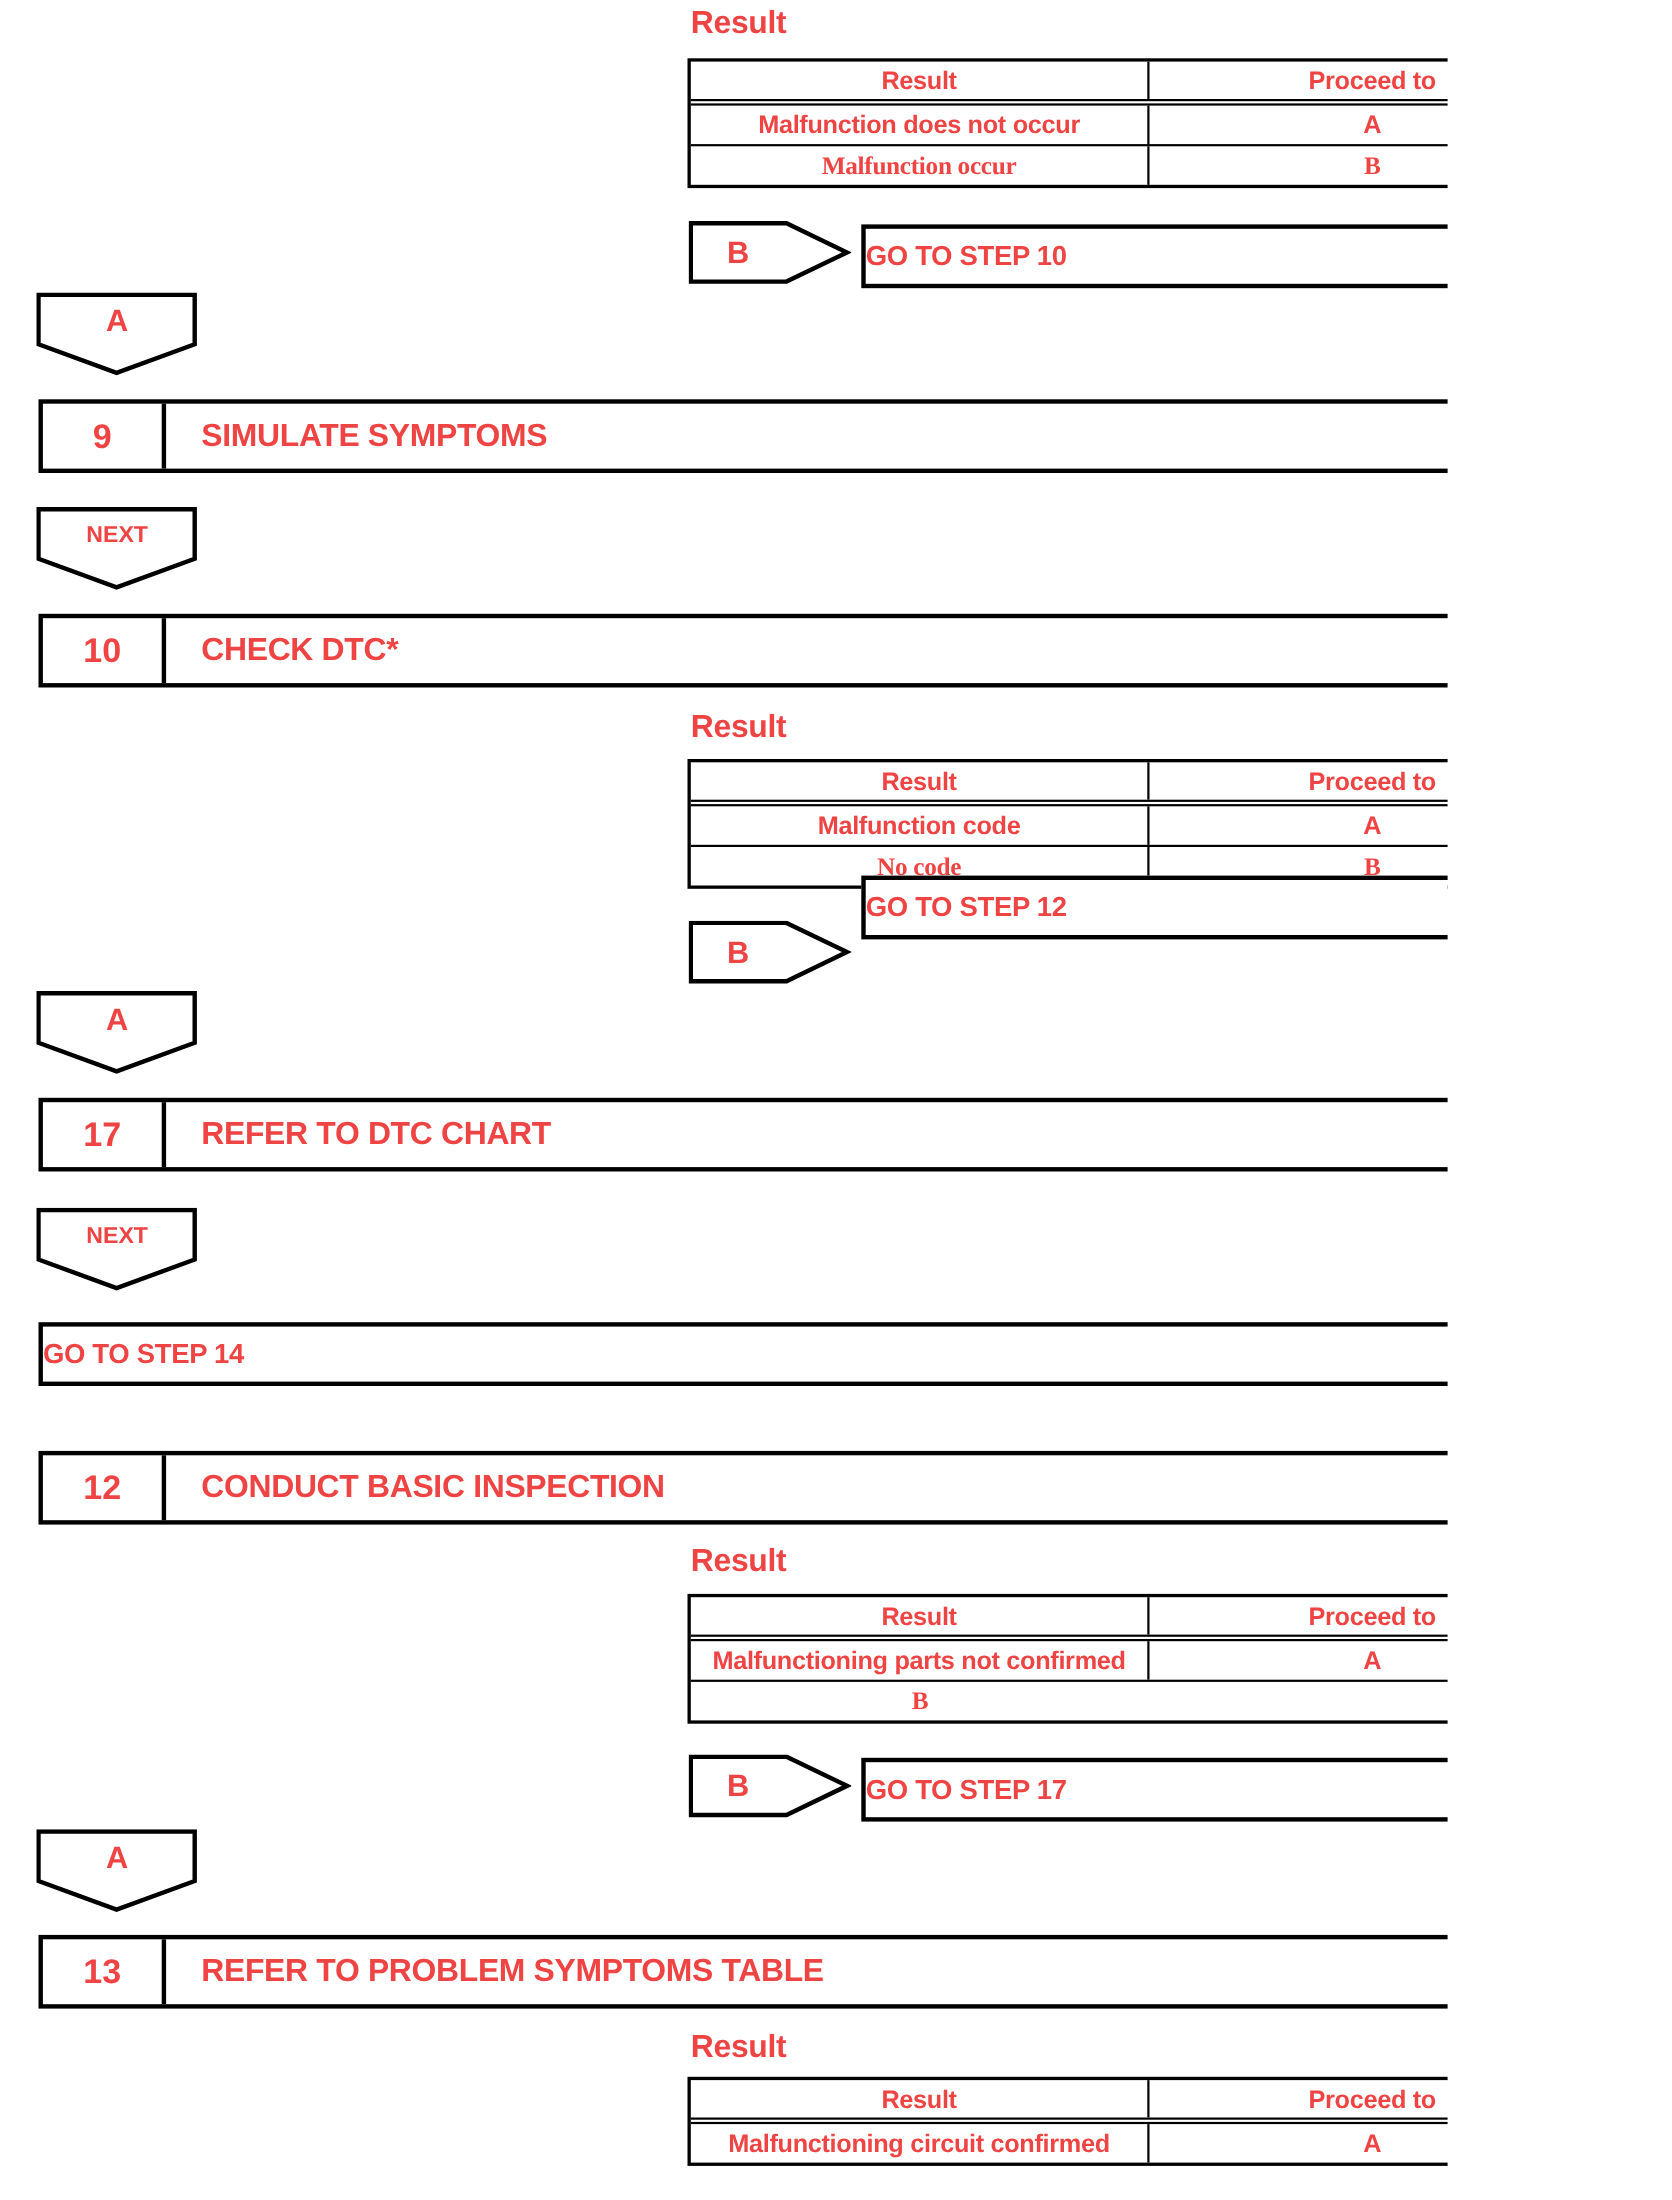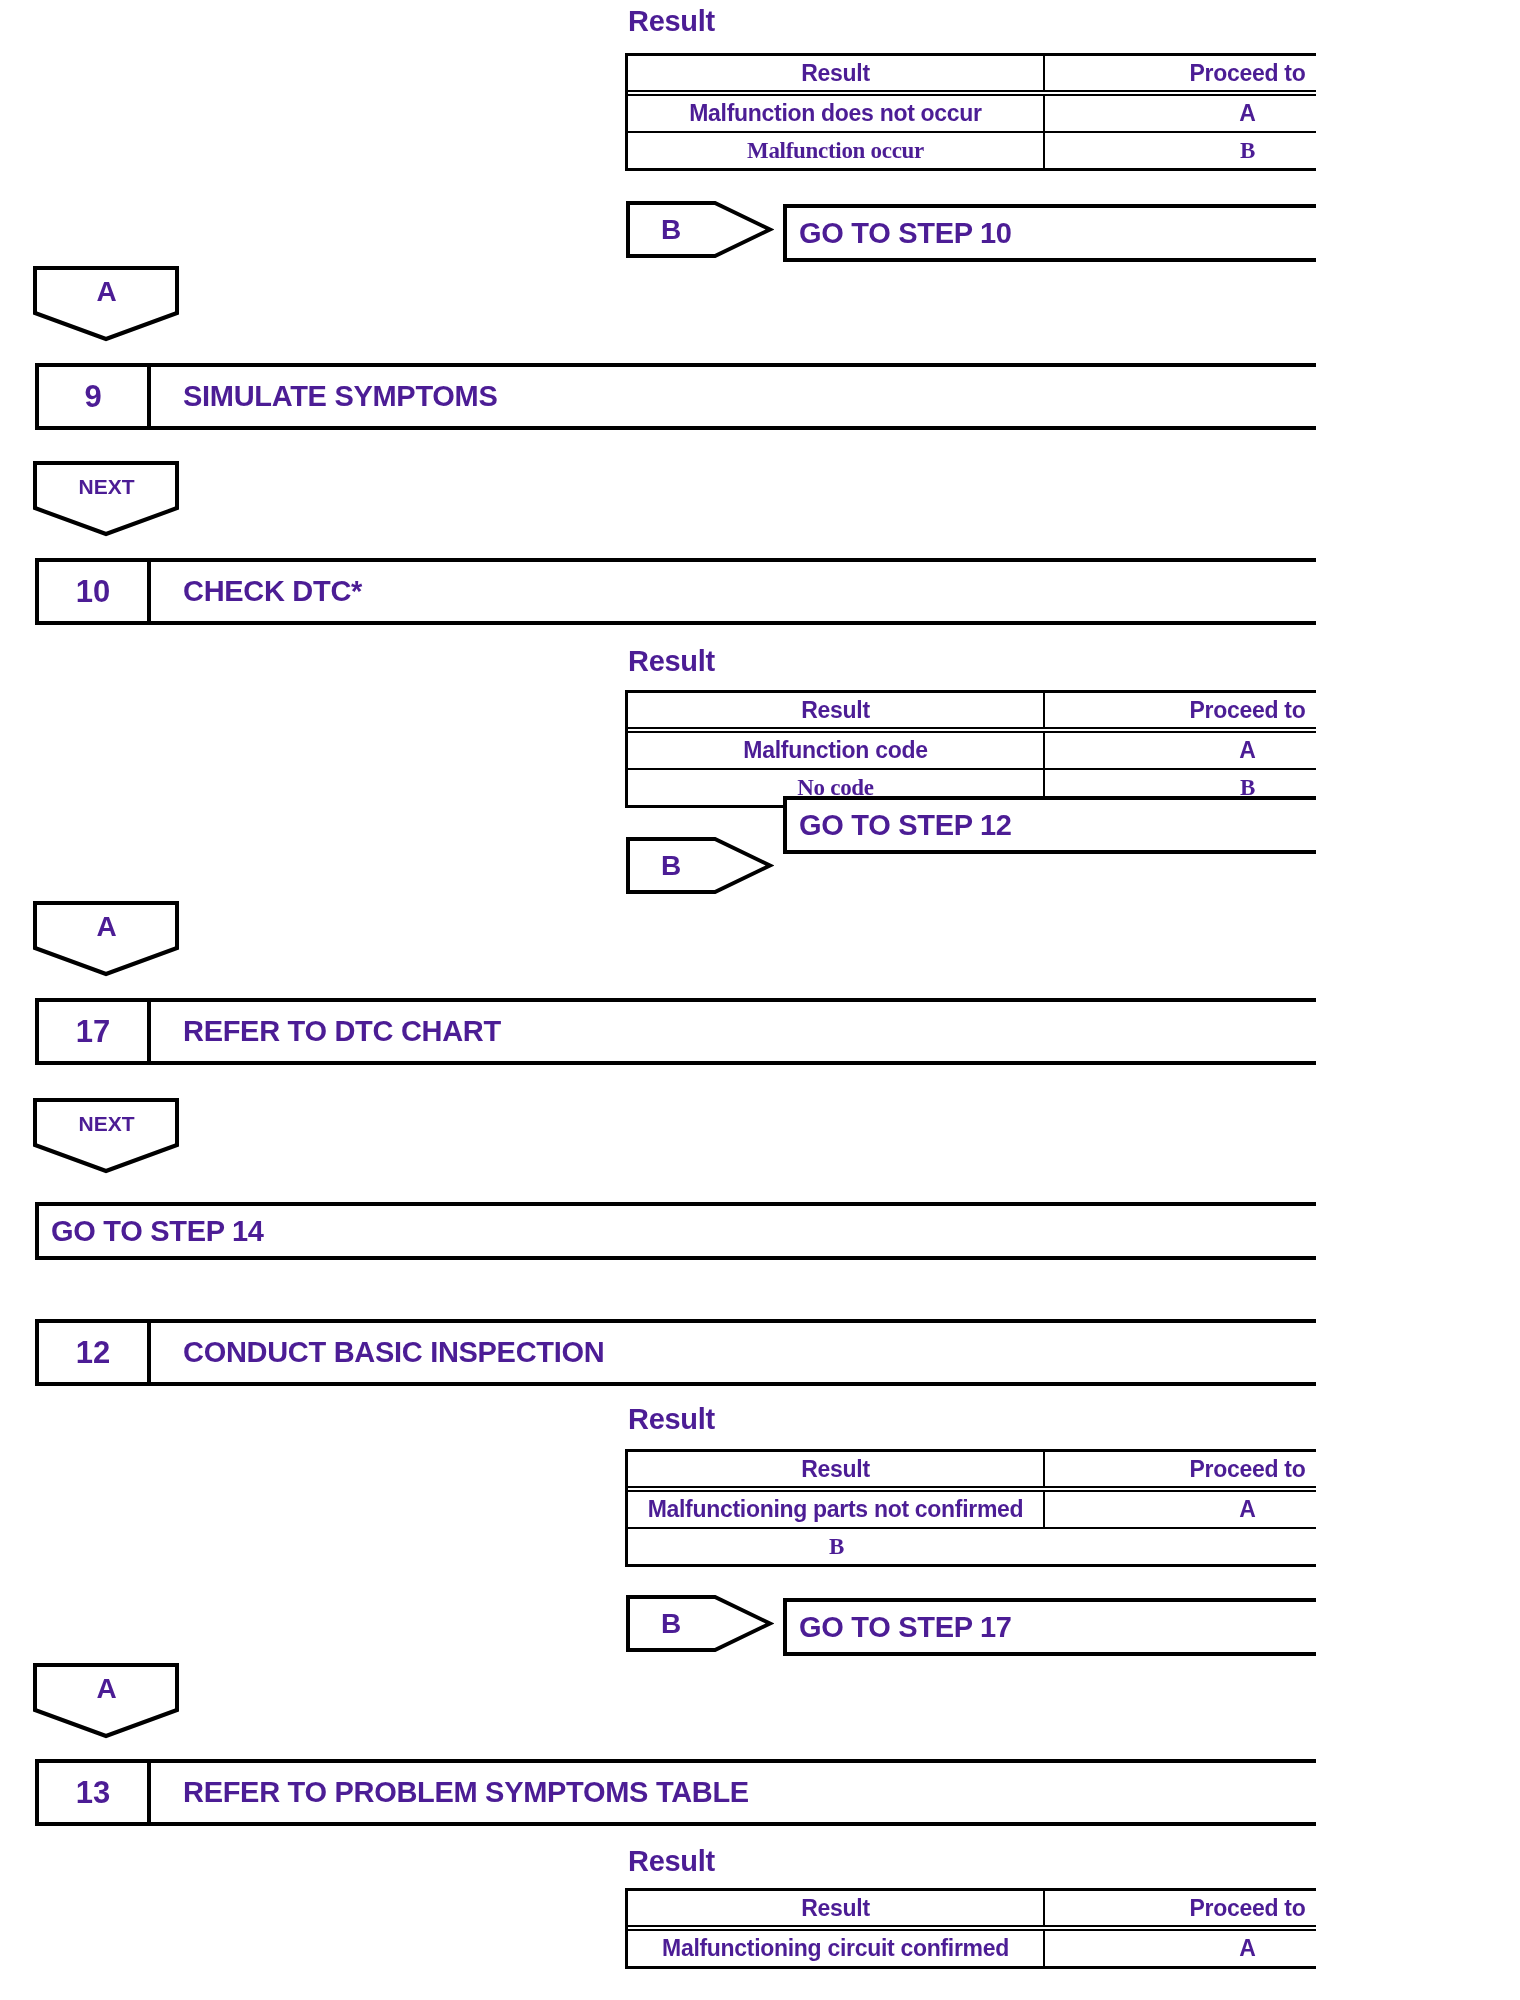--- a/index.html
+++ b/index.html
@@ -1,19 +1,19 @@
 <!DOCTYPE html>
 <html><head>
 <meta charset="utf-8">
 <style>
   html,body{margin:0;padding:0;background:#fff;}
   #canvas{
     position:relative;width:1316px;height:2000px;background:#fff;
     font-family:"Liberation Sans","DejaVu Sans",sans-serif;
-    font-weight:bold;color:#4c1d95;overflow:hidden;
+    font-weight:bold;color:#ef4444;overflow:hidden;
   }
   
   .result-label{position:absolute;left:628px;font-size:29px;line-height:32px;letter-spacing:-0.3px;}
   #rl1{top:5px}#rl2{top:645px}#rl3{top:1403px}#rl4{top:1845px}
 
   
   .rtable{position:absolute;left:625px;width:822px;border:3px solid #000;background:#fff;}
   #t1{top:53px}#t2{top:690px}#t3{top:1449px}#t4{top:1888px}
   .trow{display:grid;grid-template-columns:417px 1fr;}
   .thead{height:34px;border-bottom:6px double #000;}
@@ -22,21 +22,21 @@
   .cell{display:flex;align-items:center;justify-content:center;font-size:23px;letter-spacing:-0.3px;white-space:nowrap;}
   .lcol{border-right:2px solid #000;}
 
   
   .step{position:absolute;left:35px;width:1410px;height:59px;border:4px solid #000;display:flex;background:#fff;}
   #s9{top:363px}#s10{top:558px}#s11{top:998px}#s12{top:1319px}#s13{top:1759px}
   .num{width:108px;border-right:4px solid #000;display:flex;align-items:center;justify-content:center;font-size:31px;}
   .title{flex:1;display:flex;align-items:center;padding-left:32px;font-size:29px;letter-spacing:-0.3px;white-space:nowrap;}
 
   
-  .goto{position:absolute;border:4px solid #000;display:flex;align-items:center;padding-left:12px;font-size:29px;letter-spacing:-0.3px;background:#fff;white-space:nowrap;}
+  .goto{position:absolute;border:4px solid #000;display:flex;align-items:center;font-size:25px;letter-spacing:-0.3px;background:#fff;white-space:nowrap;}
   #g1{left:783px;top:204px;width:654px;height:50px}
   #g2{left:783px;top:796px;width:654px;height:50px}
   #g3{left:35px;top:1202px;width:1402px;height:50px}
   #g4{left:783px;top:1598px;width:654px;height:50px}
 
   
   .bpent{position:absolute;width:148px;height:58px;}
   #b1{left:626px;top:201px}#b2{left:626px;top:837px}#b3{left:626px;top:1595px}
   .bpent svg{position:absolute;left:0;top:0;}
   .bletter{position:absolute;left:0;top:0;width:90px;height:57px;display:flex;align-items:center;justify-content:center;font-size:28px;}

